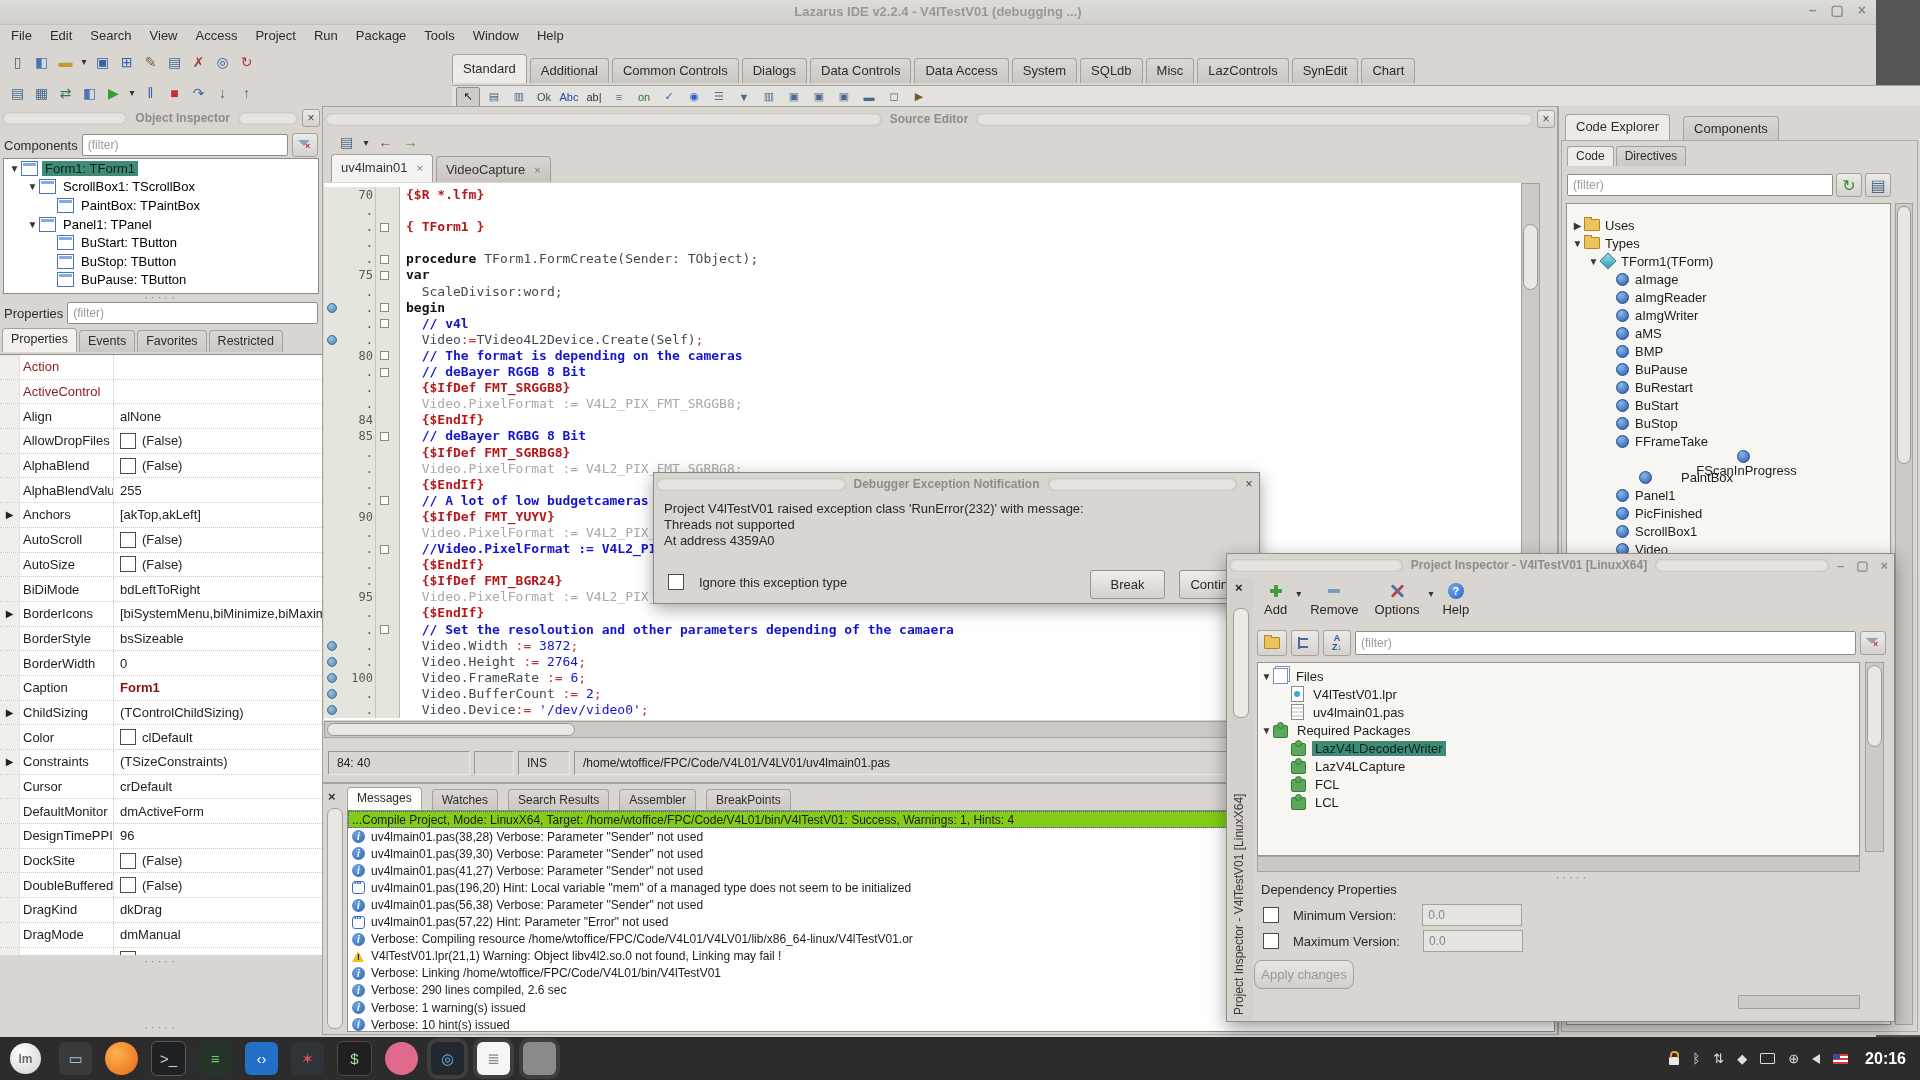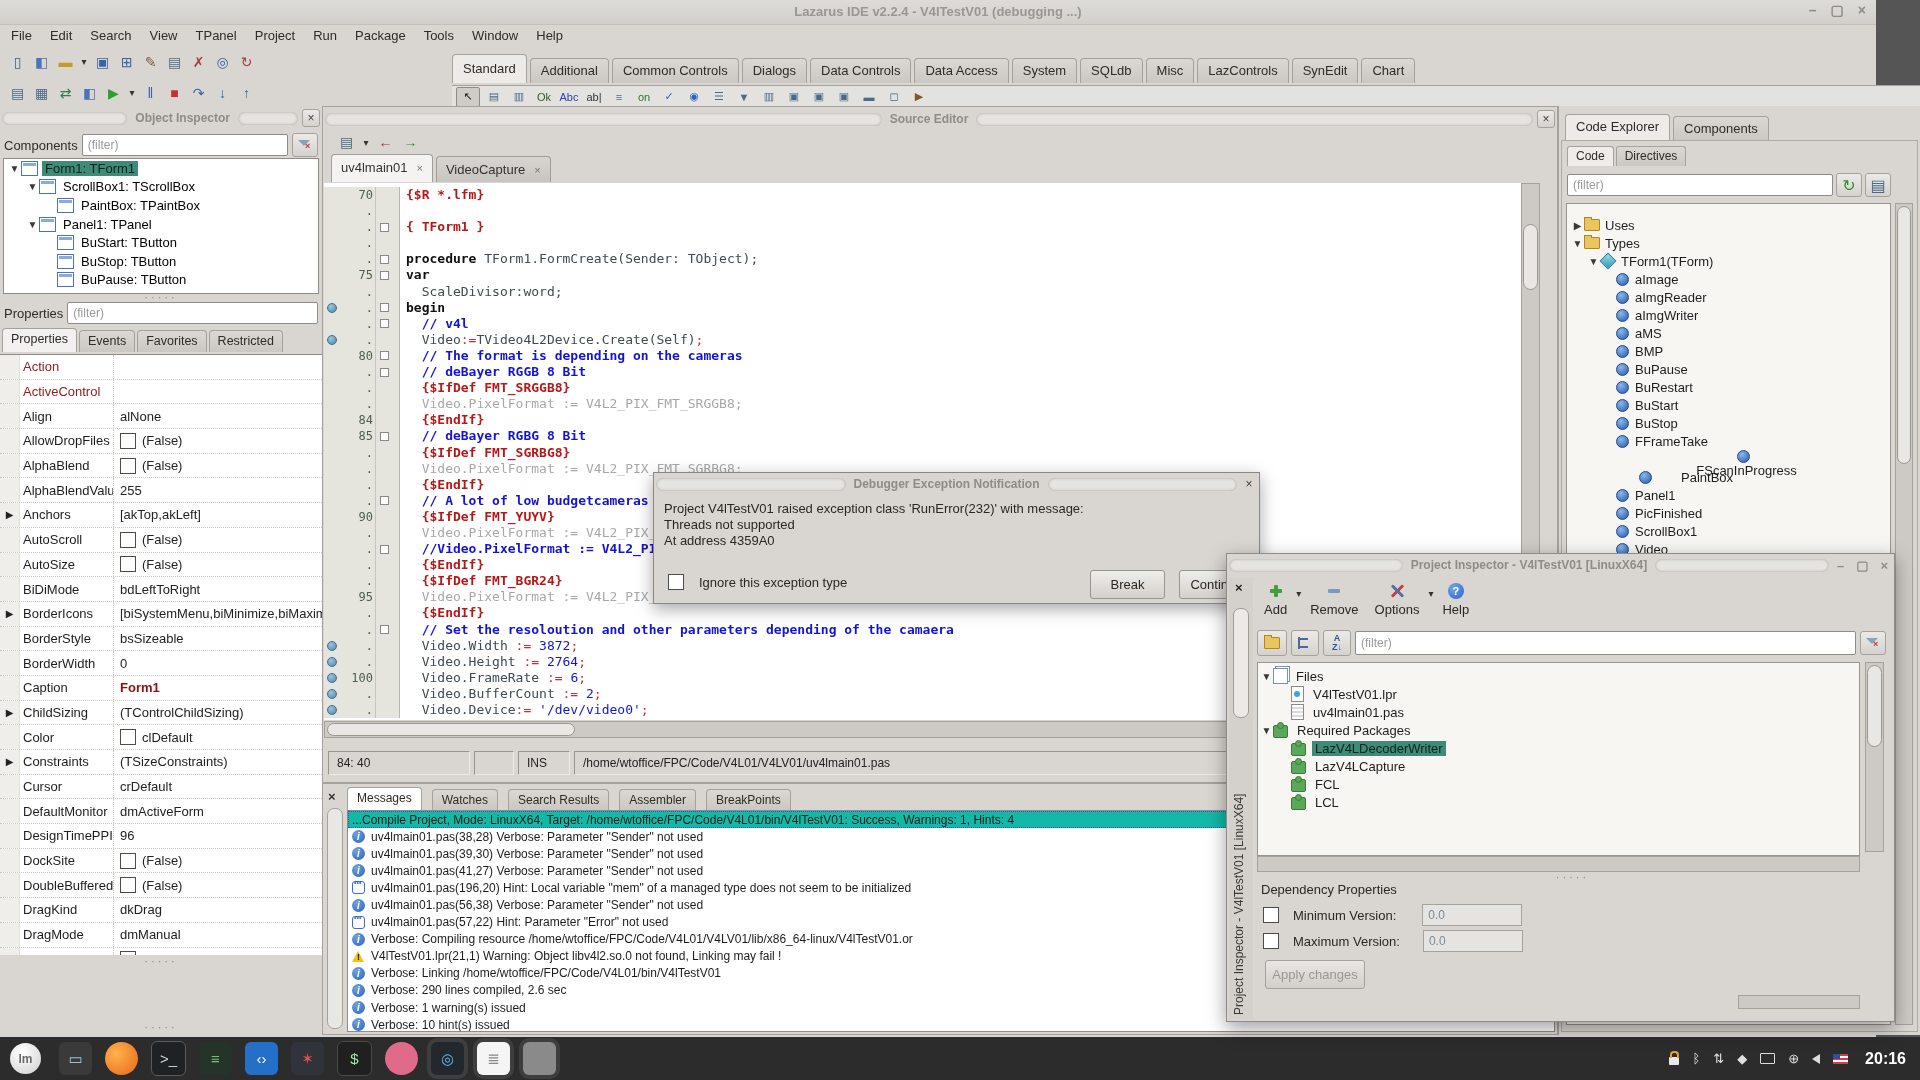--- a/index.html
+++ b/index.html
@@ -100,32 +100,32 @@
 
   
   .msgs{position:absolute;left:322px;top:783px;width:1236px;height:252px;background:#d9d6d2;border:1px solid #a5a19b;box-sizing:border-box;}
   .m-close{position:absolute;left:5px;top:5px;font-size:13px;font-weight:bold;color:#333;}
   .m-strip{position:absolute;left:4px;top:24px;bottom:5px;width:14px;background:#e9e7e4;border:1px solid #a5a19b;border-radius:7px;}
   .m-tabs{position:absolute;left:24px;top:3px;display:flex;align-items:flex-end;}
   .mtab{padding:3px 9px;font-size:12px;color:#2e2b28;background:linear-gradient(#dbd8d4,#cbc8c3);border:1px solid #a5a19b;border-bottom:none;border-radius:4px 4px 0 0;margin-right:10px;white-space:nowrap;}
   .mtab.active{background:#fdfdfc;padding-bottom:5px;}
   .m-list{position:absolute;left:24px;top:26px;right:2px;bottom:2px;background:#fff;border:1px solid #8f8c88;font-size:12px;overflow:hidden;}
   .mrow{height:17.1px;display:flex;align-items:center;padding-left:4px;white-space:nowrap;color:#1d1d1d;}
-  .mrow.success{background:#14b8a6;outline:1px dotted #3355cc;outline-offset:-1px;}
+  .mrow.success{background:#84cc16;outline:1px dotted #3355cc;outline-offset:-1px;}
   .mi{width:13px;height:13px;margin-right:6px;flex:none;position:relative;}
   .mi.info{border-radius:50%;background:radial-gradient(circle at 35% 30%,#6fa3e0,#2a62b8);color:#fff;font-size:10px;font-weight:bold;font-style:italic;text-align:center;line-height:13px;}
   .mi.hint{background:#fdfdff;border:1px solid #3a6ebc;border-radius:3px;box-sizing:border-box;}
   .mi.hint::before{content:"•••";position:absolute;left:1px;top:-3px;color:#3a6ebc;font-size:7px;letter-spacing:0;}
   .mi.warn::before{content:"";position:absolute;left:0;top:1px;border-left:6.5px solid transparent;border-right:6.5px solid transparent;border-bottom:11px solid #f2c218;}
   .mi.warn::after{content:"!";position:absolute;left:5px;top:2px;font-size:9px;font-weight:bold;color:#222;}
 
   
   .ce{position:absolute;left:1558px;top:106px;width:362px;height:929px;background:#d9d6d2;border-left:1px solid #a5a19b;box-sizing:border-box;}
   .ce-tabs{position:absolute;left:6px;top:8px;display:flex;align-items:flex-end;}
-  .cetab{padding:4px 10px;font-size:13px;color:#2e2b28;background:linear-gradient(#dbd8d4,#cbc8c3);border:1px solid #a5a19b;border-bottom:none;border-radius:4px 4px 0 0;margin-right:3px;}
+  .cetab{padding:4px 10px;font-size:13px;color:#2e2b28;background:linear-gradient(#dbd8d4,#cbc8c3);border:1px solid #a5a19b;border-bottom:none;border-radius:4px 4px 0 0;margin-right:13px;}
   .cetab.active{background:#edebe8;padding-bottom:6px;}
   .ce-body{position:absolute;left:2px;right:2px;top:34px;bottom:3px;border:1px solid #aeaaa4;background:#d9d6d2;}
   .ce-itabs{position:absolute;left:5px;top:5px;display:flex;align-items:flex-end;}
   .ce-itab{padding:2px 8px 3px 8px;font-size:12px;color:#2e2b28;background:linear-gradient(#dbd8d4,#cbc8c3);border:1px solid #a5a19b;border-bottom:none;border-radius:3px 3px 0 0;margin-right:2px;}
   .ce-itab.active{background:#eeedea;}
   .ce-filter{position:absolute;left:5px;right:26px;top:32px;display:flex;gap:3px;align-items:center;}
   .ce-tree{position:absolute;left:4px;right:26px;top:62px;bottom:6px;background:#f7f6f3;border:1px solid #98948e;font-size:13px;overflow:hidden;padding-top:12px;}
   .ce-row{height:18px;display:flex;align-items:center;white-space:nowrap;color:#1d1d1d;}
   .ic-folder{width:14px;height:10px;background:#ecc45e;border:1px solid #b08820;border-radius:1px;position:relative;flex:none;margin-right:5px;}
   .ic-folder::before{content:"";position:absolute;left:-1px;top:-3px;width:6px;height:2px;background:#ecc45e;border:1px solid #b08820;border-bottom:none;}
@@ -171,21 +171,21 @@
   .ic-page.lpr::before{content:"";position:absolute;left:2px;top:4px;width:6px;height:6px;border-radius:50%;background:#38a8d8;}
   .ic-page.pas{background:repeating-linear-gradient(#fff,#fff 2px,#b8b8b8 3px,#fff 4px);}
   .ic-pkg{width:13px;height:11px;background:#5aa85a;border:1px solid #3c7a3c;border-radius:2px;position:relative;flex:none;margin:3px 6px 0 0;}
   .ic-pkg::before{content:"";position:absolute;left:3px;top:-4px;width:5px;height:5px;border-radius:50%;background:#5aa85a;border:1px solid #3c7a3c;}
   .pi-rowsel{background:#3f8b77;color:#0b241c;}
   .pi-hscroll{position:absolute;left:4px;top:278px;right:32px;height:14px;background:#cdcac5;border:1px solid #a5a19b;}
   .pi-splitdots{position:absolute;left:0;right:0;top:296px;}
   .dep-label{position:absolute;left:8px;top:304px;font-size:13px;color:#2a2724;}
   .dep-row{position:absolute;left:10px;display:flex;align-items:center;gap:8px;font-size:13px;color:#2a2724;}
   .dep-input{width:88px;height:20px;background:#e6e4e0;border:1px solid #a5a19b;font-size:12px;color:#7a8a9a;display:flex;align-items:center;padding:0 5px;}
-  .apply-btn{position:absolute;left:12px;top:382px;width:98px;height:27px;background:linear-gradient(#e9e7e4,#d2cfca);border:1px solid #a5a19b;border-radius:3px;font-size:13px;color:#9a9793;display:flex;align-items:center;justify-content:center;}
+  .apply-btn{position:absolute;left:1px;top:382px;width:98px;height:27px;background:linear-gradient(#e9e7e4,#d2cfca);border:1px solid #a5a19b;border-radius:8px;font-size:13px;color:#9a9793;display:flex;align-items:center;justify-content:center;}
   .pi-minisc{position:absolute;right:32px;bottom:10px;width:120px;height:12px;background:#cdcac5;border:1px solid #a5a19b;}
 
   
   .taskbar{position:absolute;left:0;top:1037px;width:1920px;height:43px;background:#2c2c2c;display:flex;align-items:center;}
   .tb-menu{width:31px;height:31px;border-radius:50%;background:radial-gradient(circle at 38% 32%,#ffffff,#cfcfcf);margin-left:10px;display:flex;align-items:center;justify-content:center;color:#6a6a6a;font-weight:bold;font-size:12px;flex:none;}
   .tb-apps{display:flex;gap:13px;margin-left:18px;align-items:center;}
   .tapp{width:33px;height:33px;border-radius:6px;display:flex;align-items:center;justify-content:center;font-size:15px;flex:none;}
   .tapp.active{box-shadow:0 0 0 4px #3e3e3e;background-clip:padding-box;}
   .tray{margin-left:auto;display:flex;align-items:center;gap:13px;margin-right:14px;color:#e0e0e0;font-size:13px;}
   .ic-lock{width:10px;height:8px;background:#e8e8e8;border-radius:1px;position:relative;margin-top:5px;}
@@ -209,21 +209,21 @@
         <span>▢</span>
         <span>×</span>
       </div>
     </div>
 
     <div class="menubar" id="menubar">
         <div class="menu-item">File</div>
         <div class="menu-item">Edit</div>
         <div class="menu-item">Search</div>
         <div class="menu-item">View</div>
-        <div class="menu-item">TPanel</div>
+        <div class="menu-item">Access</div>
         <div class="menu-item">Project</div>
         <div class="menu-item">Run</div>
         <div class="menu-item">Package</div>
         <div class="menu-item">Tools</div>
         <div class="menu-item">Window</div>
         <div class="menu-item">Help</div>
       </div>
 
     <div class="toolbar">
       <div class="tb-row" id="tbrow1" style="top:4px">

